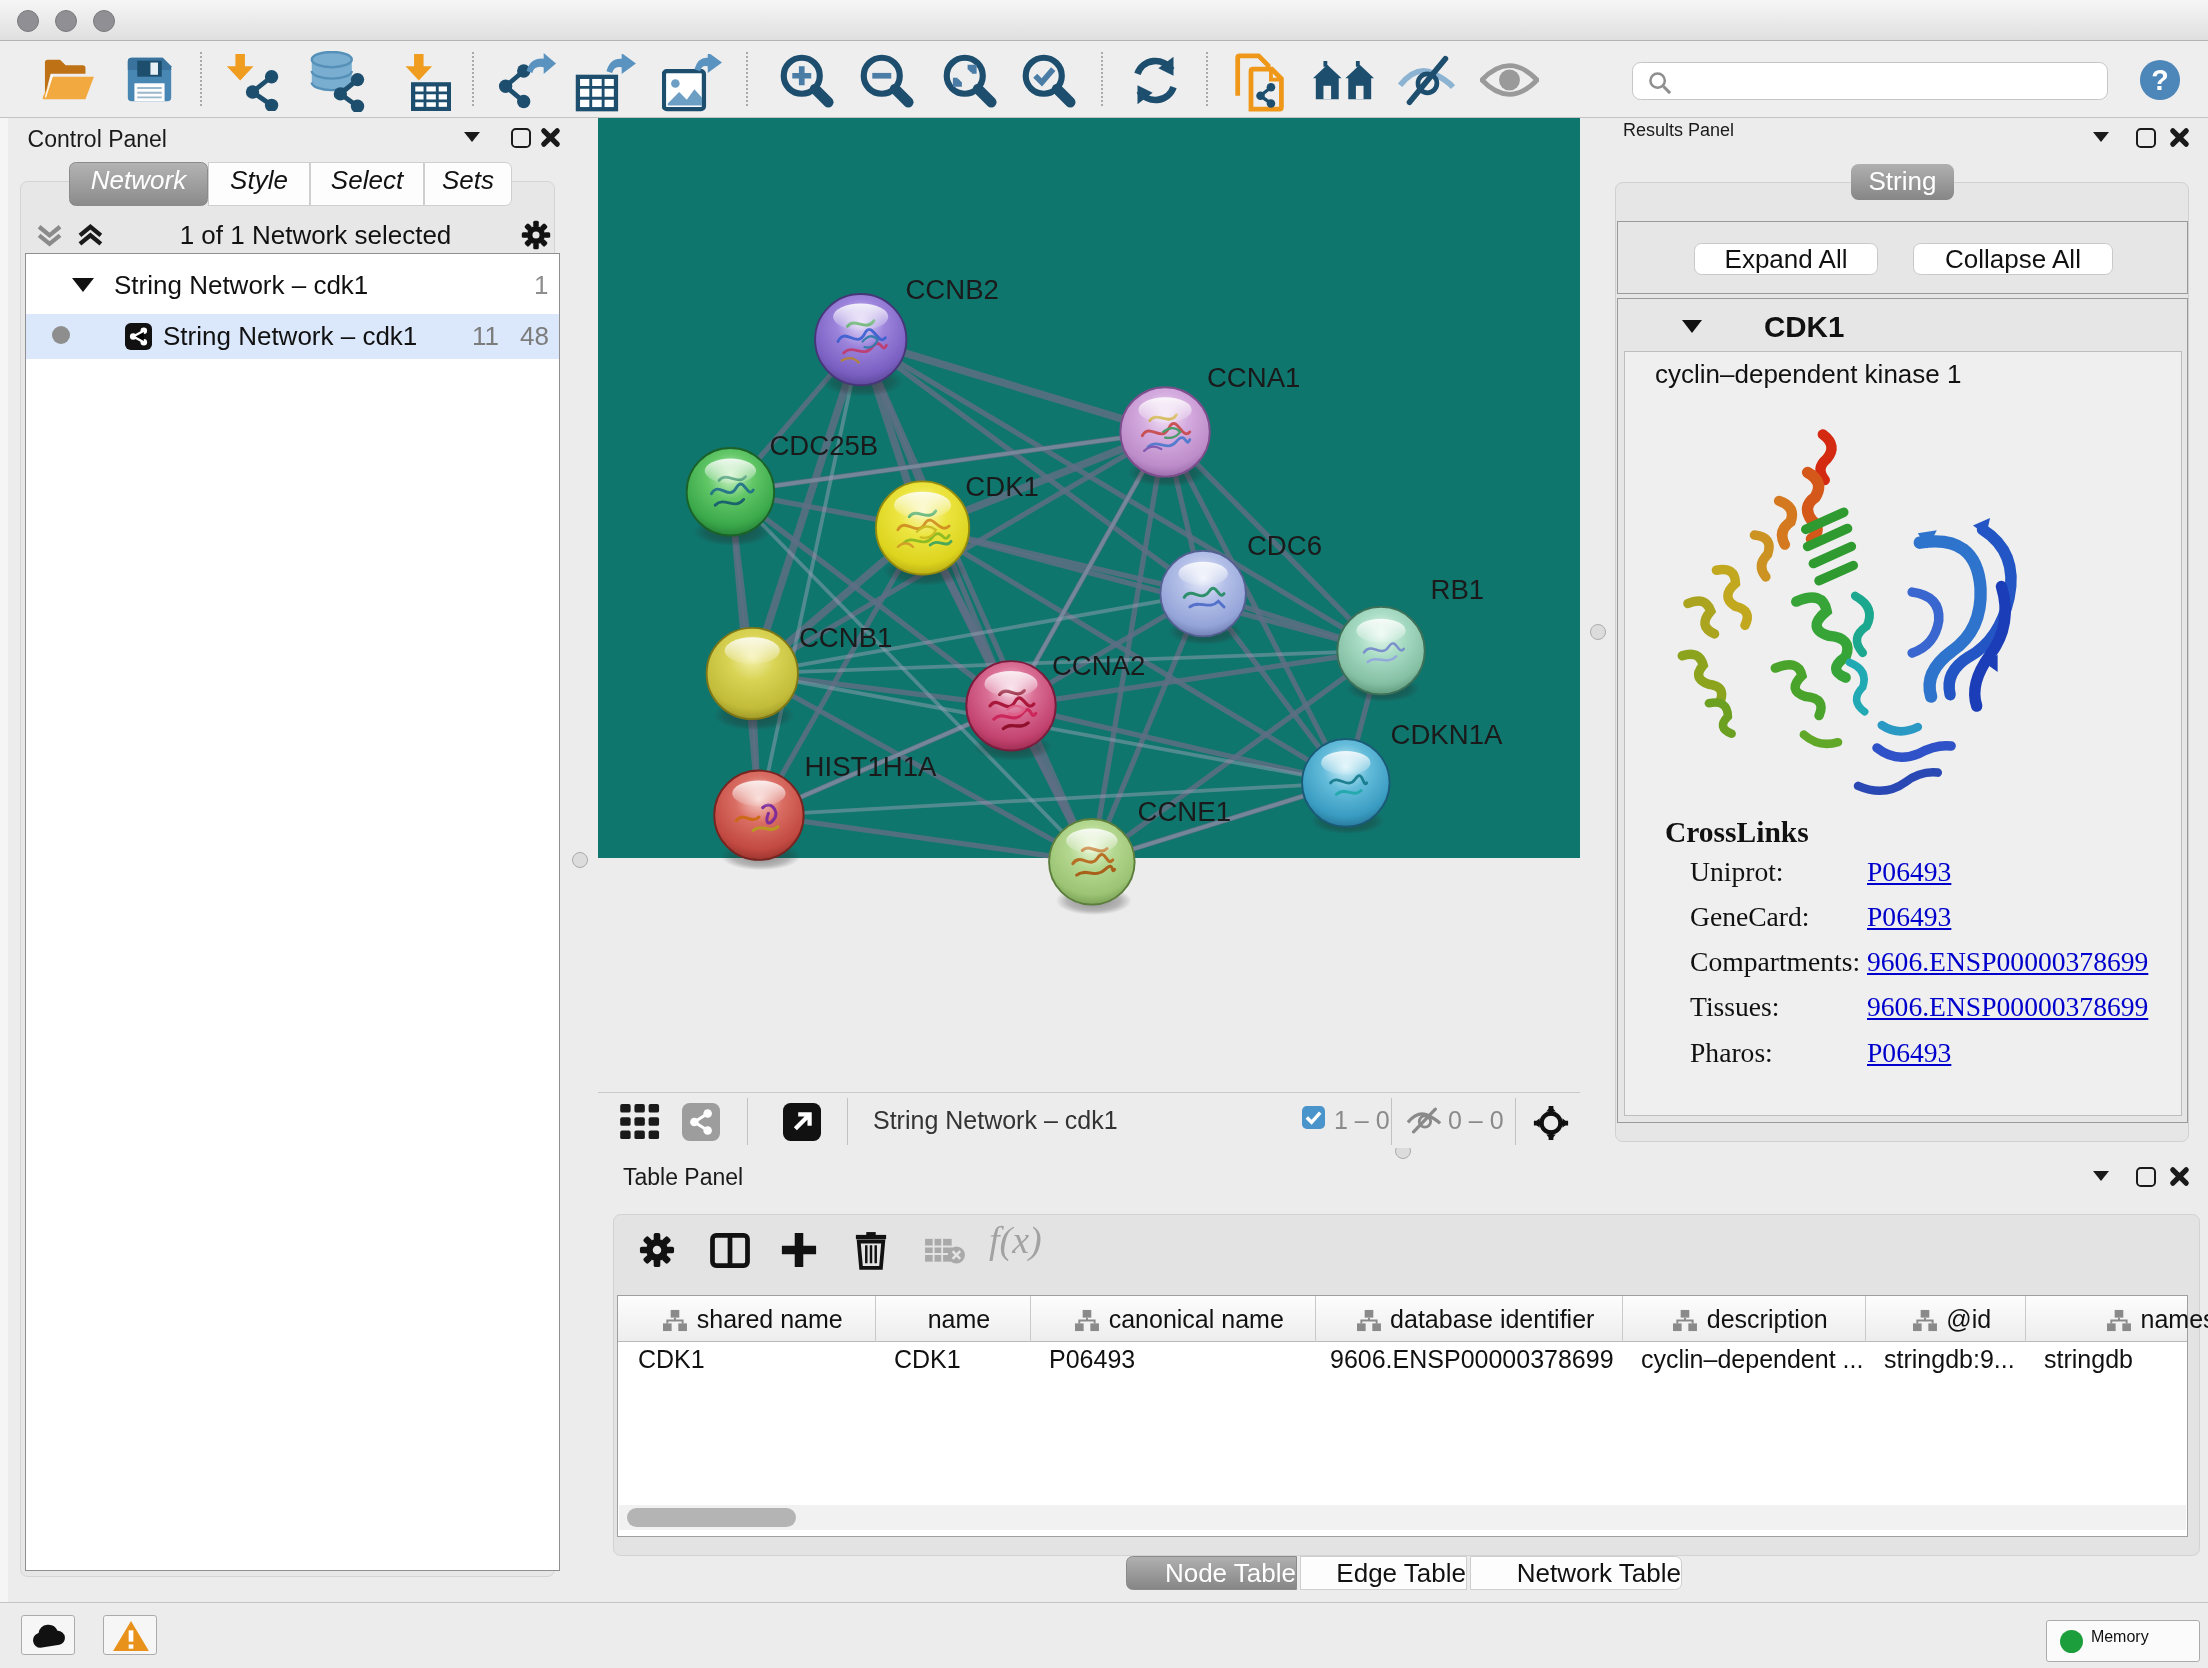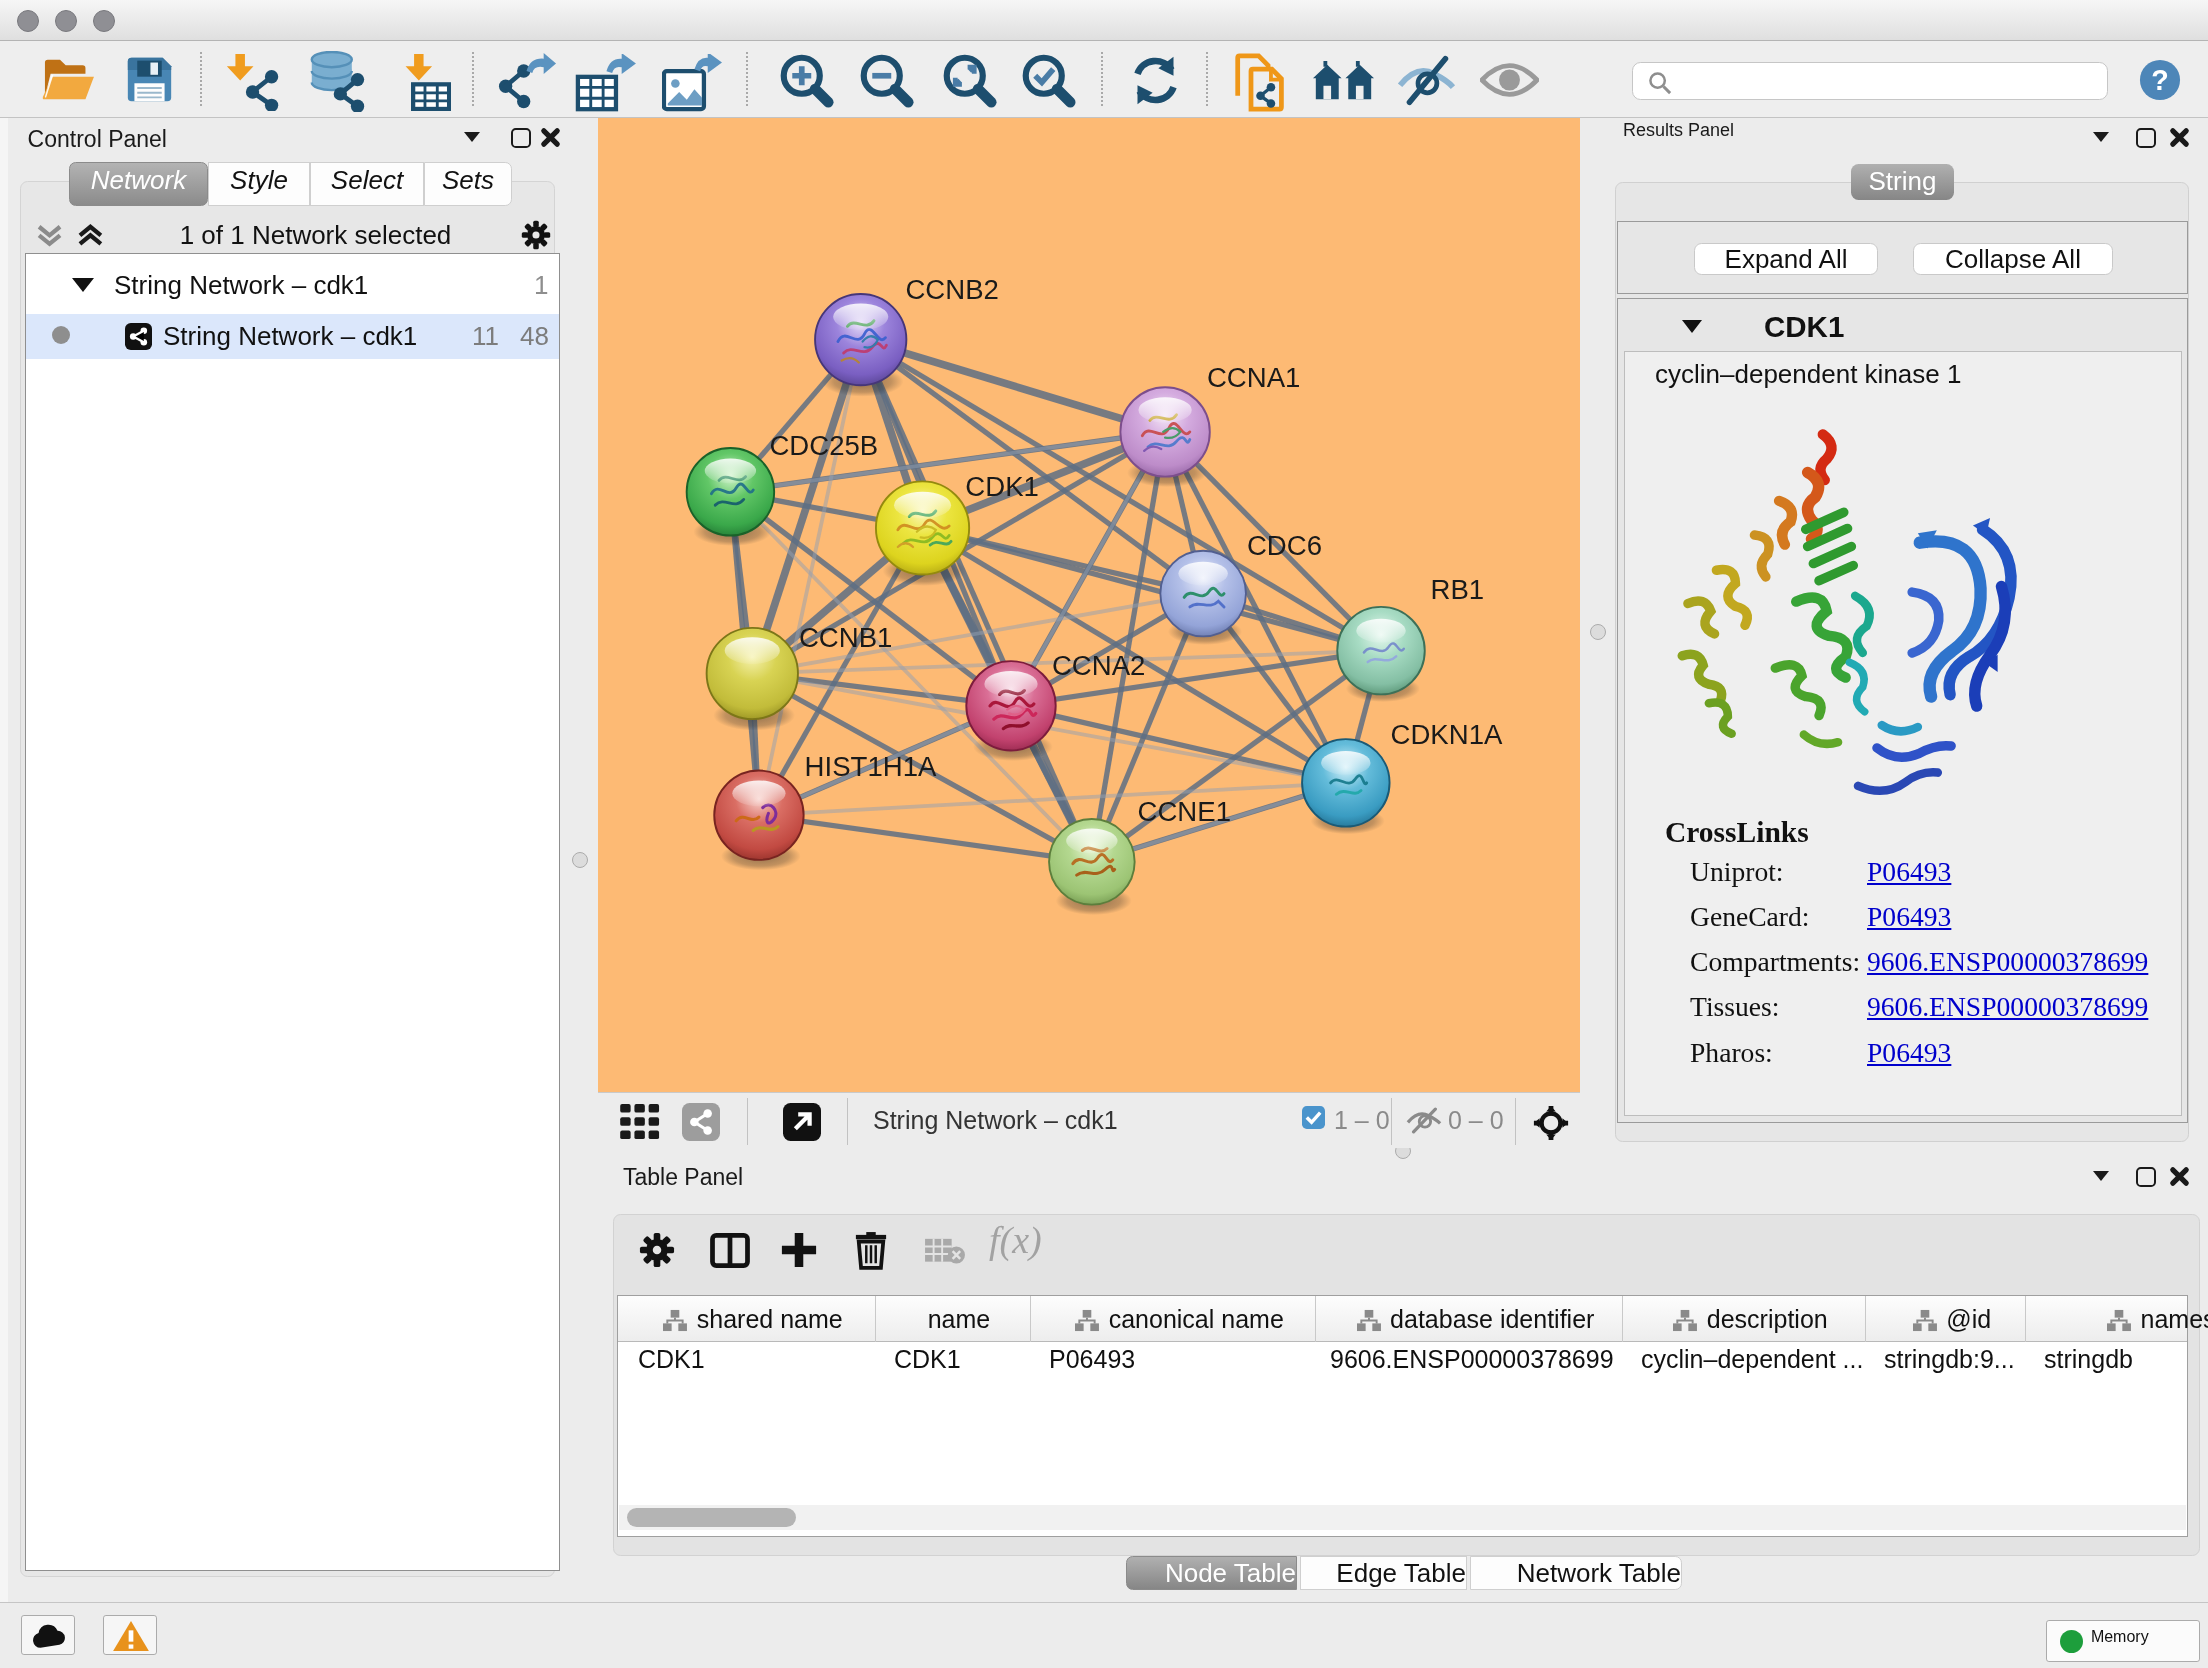--- a/index.html
+++ b/index.html
@@ -27,21 +27,21 @@
   #cp-title { left:27.6px; top:126px; font-size:23px; color:#1a1a1a; }
   .tab { height:44px; font-size:26px; text-align:center; border:1px solid #cfcfcf; background:#fdfdfd; color:#111; line-height:35px;font-style:italic; }
   .tabsel { background:linear-gradient(#b3b3b3,#8b8b8b); color:#fff; border-color:#8b8b8b; }
   #cp-pane { left:20px; top:181px; width:535px; height:1396px; background:#e7e7e7; border:1px solid #d4d4d4; border-radius:7.6px; }
   #cp-row { left:25px; top:217px; width:529px; height:36px; }
   #cp-tree { left:25px; top:253px; width:535px; height:1318px; background:#fff; border:1px solid #8f8f8f; }
   .trow { width:100%; height:46px; font-size:26px; color:#111; }
   #cp-sel { background:#dbe7fb; }
 
   
-  #netcanvas { left:598px; top:118px; width:982px; height:974px; background:#fdba74; }
+  #netcanvas { left:598px; top:118px; width:982px; height:740px; background:#0f766e; }
   #netbar { left:598px; top:1092px; width:982px; height:56px; background:#ececec; border-top:1px solid #c9c9c9; }
   .nbsep { top:4.8px; width:0; height:47px; border-left:1px solid #c2c2c2; }
 
   
   #rp-title { left:1623px; top:120px; font-size:18px; color:#1a1a1a; }
   #rp-pane { left:1615px; top:182px; width:574px; height:960px; background:#e6e6e6; border:1px solid #d0d0d0; border-radius:7.6px; }
   #rp-tab { left:1851px; top:164px; width:103px; height:36px; background:linear-gradient(#b0b0b0,#868686); border-radius:7.6px; color:#fff; font-size:26px; text-align:center; line-height:35px; }
   #rp-box1 { left:1617px; top:221px; width:571px; height:73px; border:1px solid #9a9a9a; }
   .btn { background:#fff; border:1px solid #c9c9c9; border-radius:7.6px; font-size:26px; color:#111; text-align:center; height:32px; line-height:30px; top:243px; }
   #rp-box2 { left:1617px; top:298px; width:571px; height:825px; border:1px solid #9a9a9a; }

